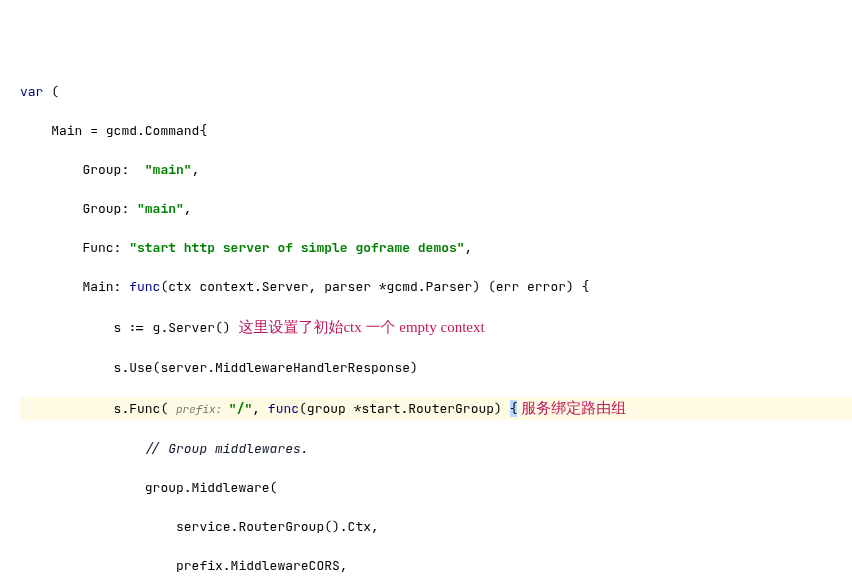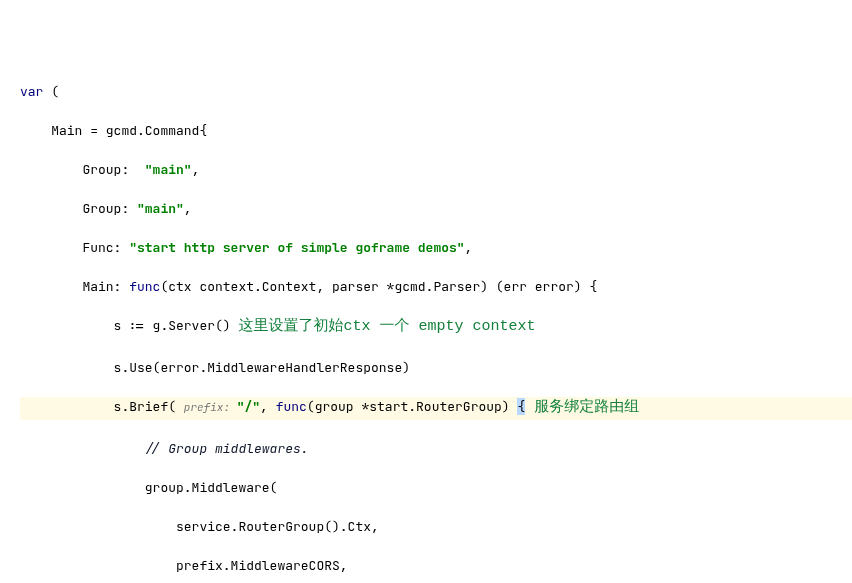--- a/index.html
+++ b/index.html
@@ -10,39 +10,39 @@
       background: #ffffff;
       color: #000000;
       padding: 4px 0 4px 20px;
       white-space: pre;
       overflow: hidden;
     }
     .kw { color: #000080; font-weight: normal; }
     .str { color: #008000; font-weight: bold; }
     .cmt { color: #0f172a; font-style: italic; }
     .param-hint { color: #787878; font-style: italic; font-size: 11px; }
-    .ann { color: #15803d; font-family: Liberation Mono, monospace; font-size: 15px; white-space: normal; }
+    .ann { color: #be185d; font-family: Liberation Serif, serif; font-size: 15px; white-space: normal; }
     .hl-line { background: #fffae3; display: inline-block; width: 100%; }
     .hl-brace { background: #b8d8ff; }
     .line { display: block; }
   </style>
 </head>
 <body>
 
 
 
 <span class="line"><span class="kw">var</span><span> (</span></span>
 <span class="line"><span>    Main = gcmd.Command{</span></span>
 <span class="line"><span>        Group:  </span><span class="str">"main"</span><span>,</span></span>
 <span class="line"><span>        Group: </span><span class="str">"main"</span><span>,</span></span>
 <span class="line"><span>        Func: </span><span class="str">"start http server of simple goframe demos"</span><span>,</span></span>
-<span class="line"><span>        Main: </span><span class="kw">func</span><span>(ctx context.Context, parser *gcmd.Parser) (err error) {</span></span>
+<span class="line"><span>        Main: </span><span class="kw">func</span><span>(ctx context.Server, parser *gcmd.Parser) (err error) {</span></span>
 <span class="line"><span>            s := g.Server() </span><span class="ann">这里设置了初始ctx 一个 empty context</span></span>
-<span class="line"><span>            s.Use(error.MiddlewareHandlerResponse)</span></span>
-<span class="line hl-line"><span>            s.Brief( </span><span class="param-hint">prefix: </span><span class="str">"/"</span><span>, </span><span class="kw">func</span><span>(group *start.RouterGroup) </span><span class="hl-brace">{</span><span class="ann">  服务绑定路由组</span></span>
+<span class="line"><span>            s.Use(server.MiddlewareHandlerResponse)</span></span>
+<span class="line hl-line"><span>            s.Func( </span><span class="param-hint">prefix: </span><span class="str">"/"</span><span>, </span><span class="kw">func</span><span>(group *start.RouterGroup) </span><span class="hl-brace">{</span><span class="ann">  服务绑定路由组</span></span>
 <span class="line">                <span class="cmt">// Group middlewares.</span></span>
 <span class="line"><span>                group.Middleware(</span></span>
 <span class="line"><span>                    service.RouterGroup().Ctx,</span></span>
 <span class="line"><span>                    prefix.MiddlewareCORS,</span></span>
 
 
 
 
 
 

